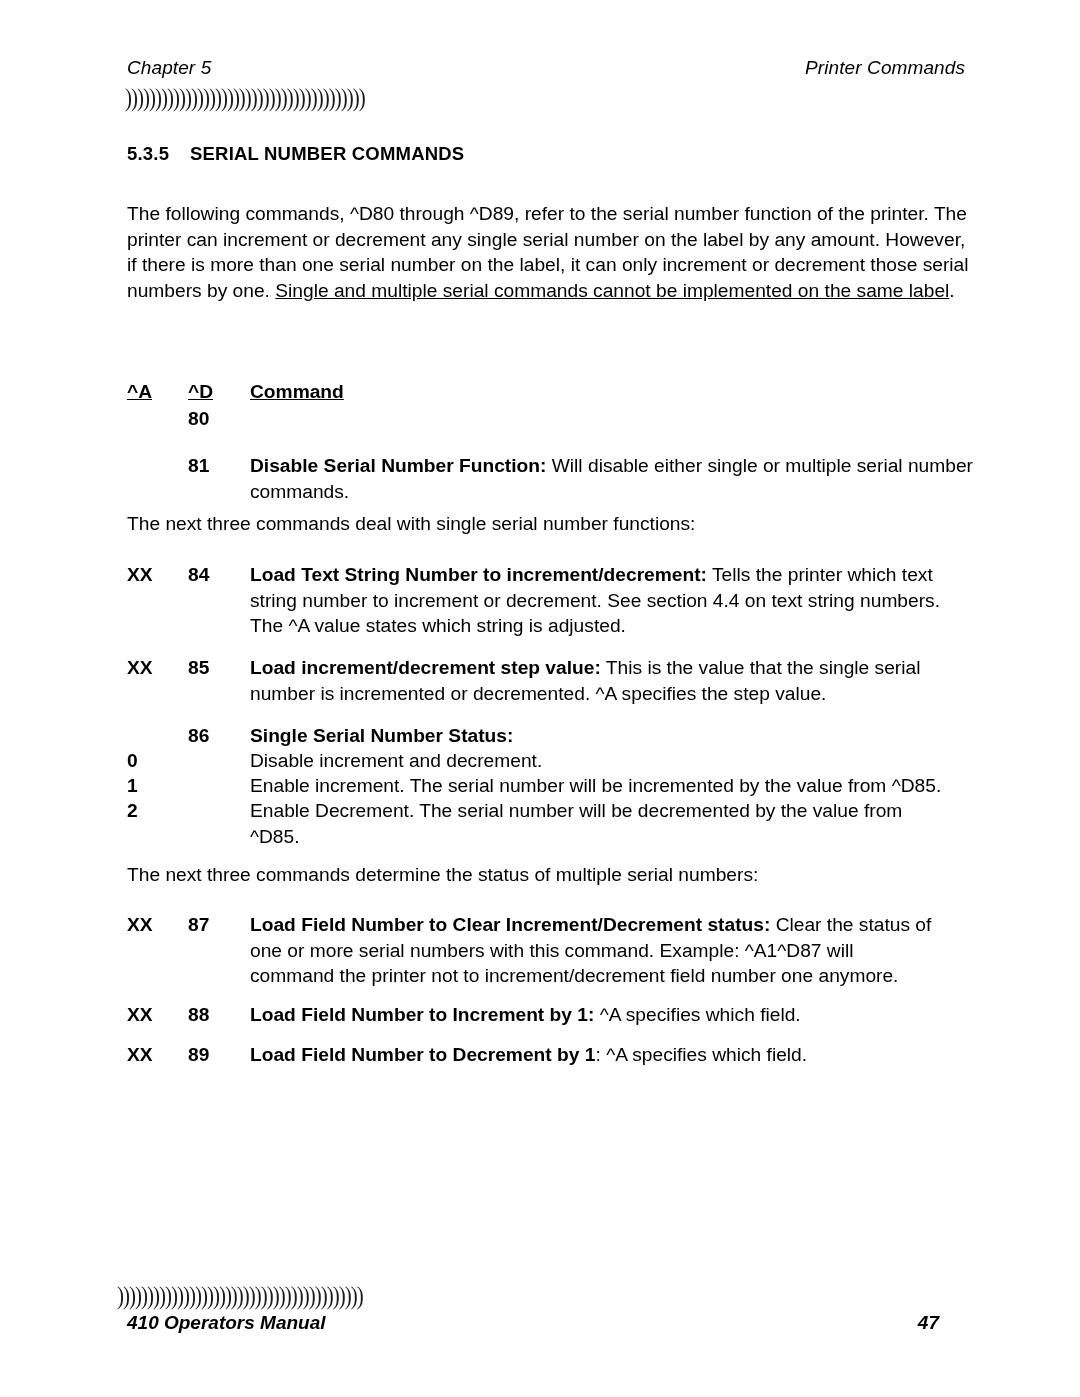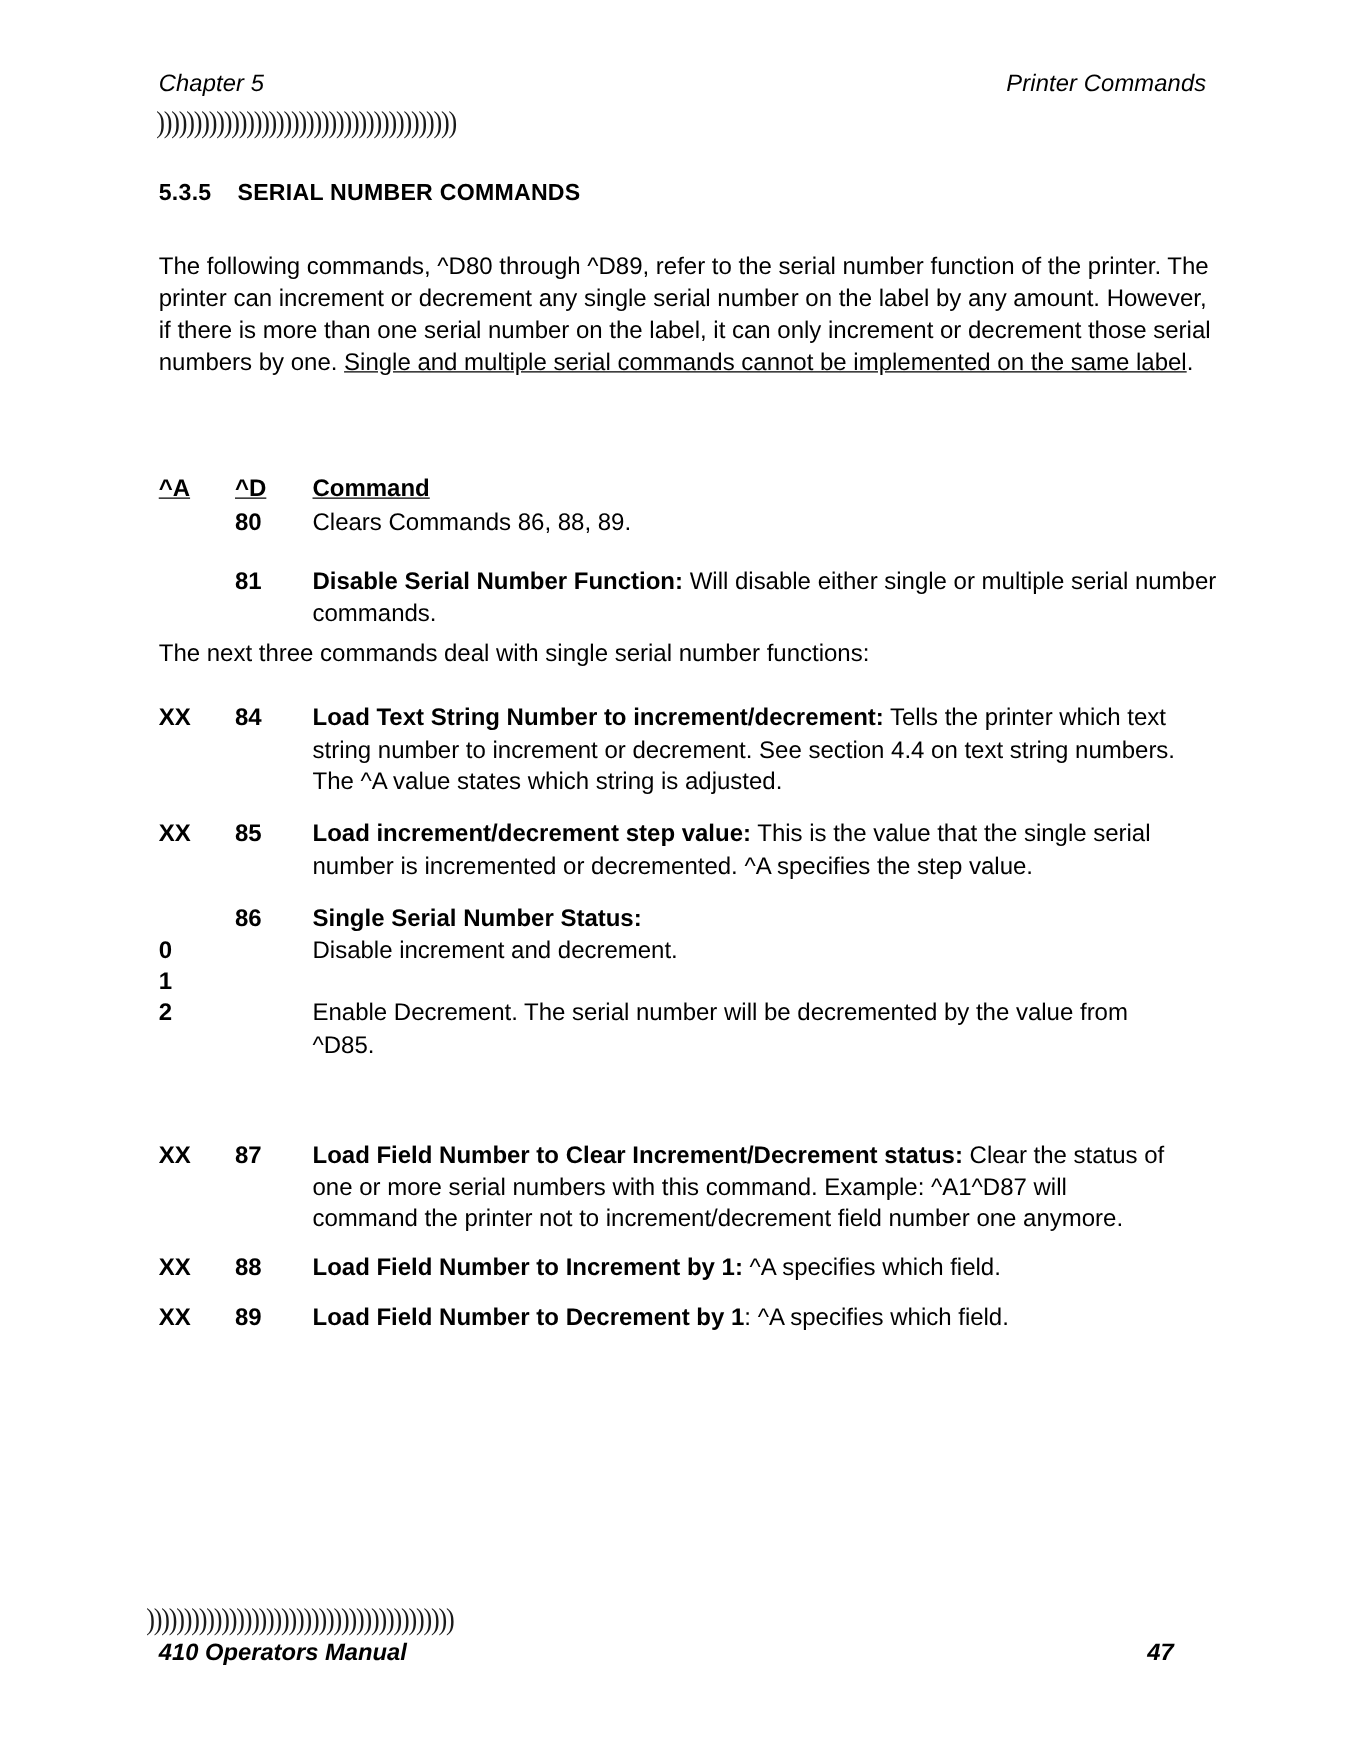--- a/index.html
+++ b/index.html
@@ -148,21 +148,20 @@
 
   <div class="cmd-row header" style="top:379px;">
     <span class="col-a">^A</span>
     <span class="col-d">^D</span>
     <span class="col-desc">Command</span>
   </div>
 
   <div class="cmd-row" style="top:406px;">
     <span class="col-a"></span>
     <span class="col-d">80</span>
-    <span class="col-desc"><span>Clears Commands 86, 88, 89.</span></span>
   </div>
 
   <div class="cmd-row" style="top:453px;">
     <span class="col-a"></span>
     <span class="col-d">81</span>
     <span class="col-desc"><span class="lead">Disable Serial Number Function:</span><span> Will disable either single or multiple serial number commands.</span></span>
   </div>
 
   <div class="para" style="top:511px;">The next three commands deal with single serial number functions:</div>
 
@@ -183,26 +182,28 @@
     <span class="col-d">86</span>
     <span class="col-desc"><span class="lead">Single Serial Number Status:</span></span>
   </div>
 
   <div class="cmd-row" style="top:748px;">
     <span class="col-a">0</span>
     <span class="col-desc">Disable increment and decrement.</span>
   </div>
   <div class="cmd-row" style="top:773px;">
     <span class="col-a">1</span>
+    <span class="col-desc">Enable increment. The serial number will be incremented by the value from ^D85.</span>
   </div>
   <div class="cmd-row" style="top:798px; width:780px;">
     <span class="col-a">2</span>
     <span class="col-desc">Enable Decrement. The serial number will be decremented by the value from ^D85.</span>
   </div>
 
+  <div class="para" style="top:862px;">The next three commands determine the status of multiple serial numbers:</div>
 
   <div class="cmd-row" style="top:912px;">
     <span class="col-a">XX</span>
     <span class="col-d">87</span>
     <span class="col-desc"><span class="lead">Load Field Number to Clear Increment/Decrement status:</span><span> Clear the status of</span><br><span>one or more serial numbers with this command. Example: ^A1^D87 will</span><br><span>command the printer not to increment/decrement field number one anymore.</span></span>
   </div>
 
   <div class="cmd-row" style="top:1002px;">
     <span class="col-a">XX</span>
     <span class="col-d">88</span>

